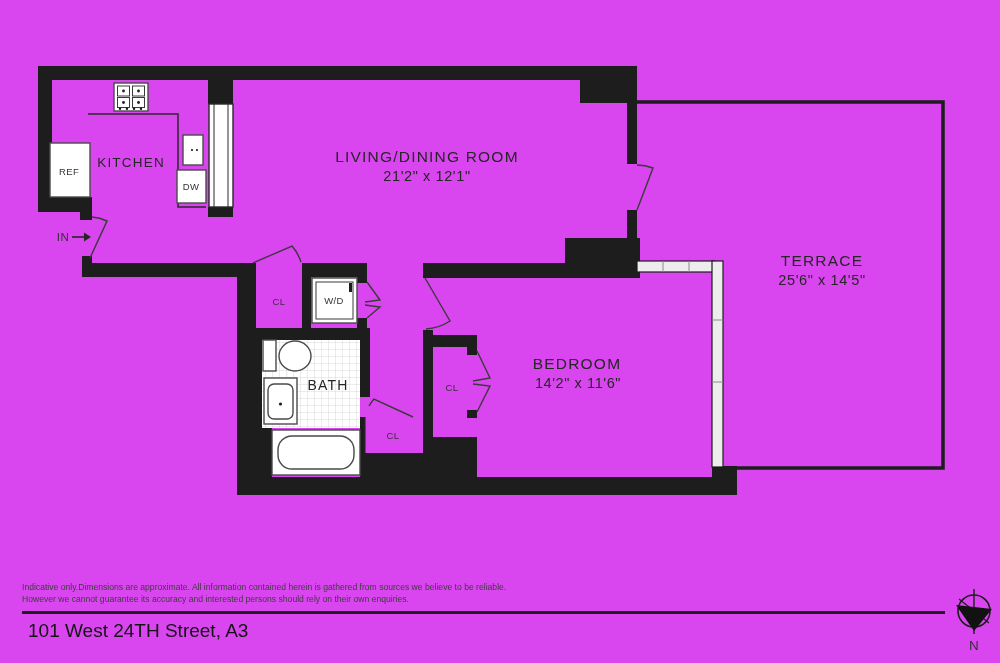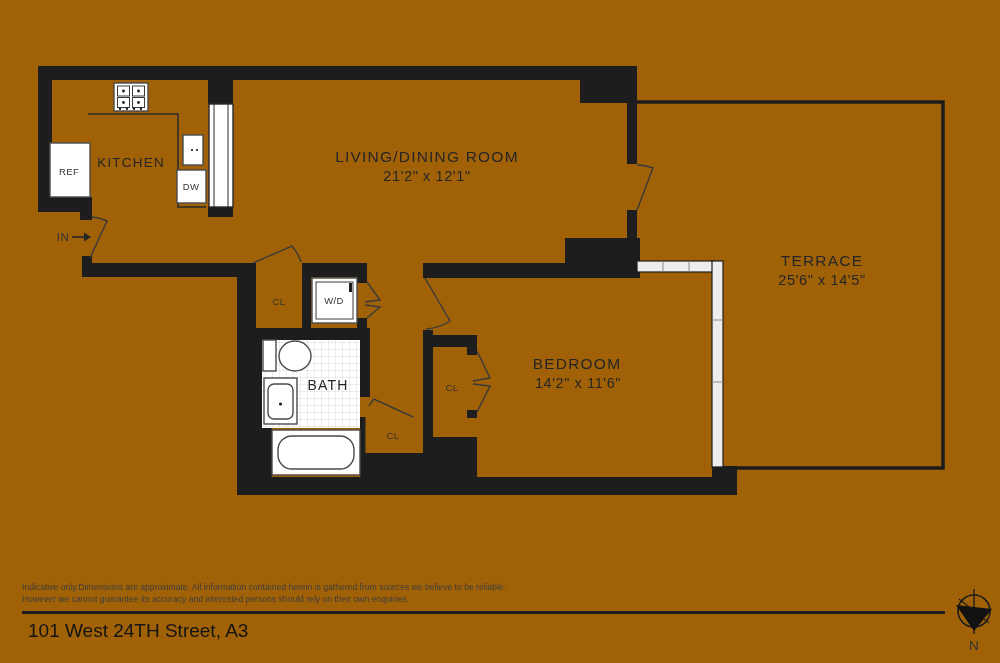--- a/index.html
+++ b/index.html
@@ -1,16 +1,16 @@
 <!DOCTYPE html>
 <html><head>
 <meta charset="utf-8">
 <style>
   html,body{margin:0;padding:0;background:#ffffff;}
-  .page{position:relative;width:1000px;height:663px;background:#a16207;overflow:hidden;
+  .page{position:relative;width:1000px;height:663px;background:#d946ef;overflow:hidden;
         font-family:"Liberation Sans", sans-serif;}
   svg{display:block;}
   .room-label{font-family:"Liberation Sans",sans-serif;fill:#262626;letter-spacing:1.2px;}
   .dim-label{font-family:"Liberation Sans",sans-serif;fill:#262626;letter-spacing:0.6px;}
   .small-label{font-family:"Liberation Sans",sans-serif;fill:#333333;letter-spacing:0.4px;}
   .disclaimer{font-family:"Liberation Sans",sans-serif;fill:#3d3d3d;}
   .address{font-family:"Liberation Sans",sans-serif;fill:#141414;}
   .wall{fill:#1d1d1d;stroke:none;}
   .thinline{stroke:#2a2a2a;stroke-width:1.4;fill:#ffffff;}
   .door{stroke:#3a3a3a;stroke-width:1.4;fill:none;}

